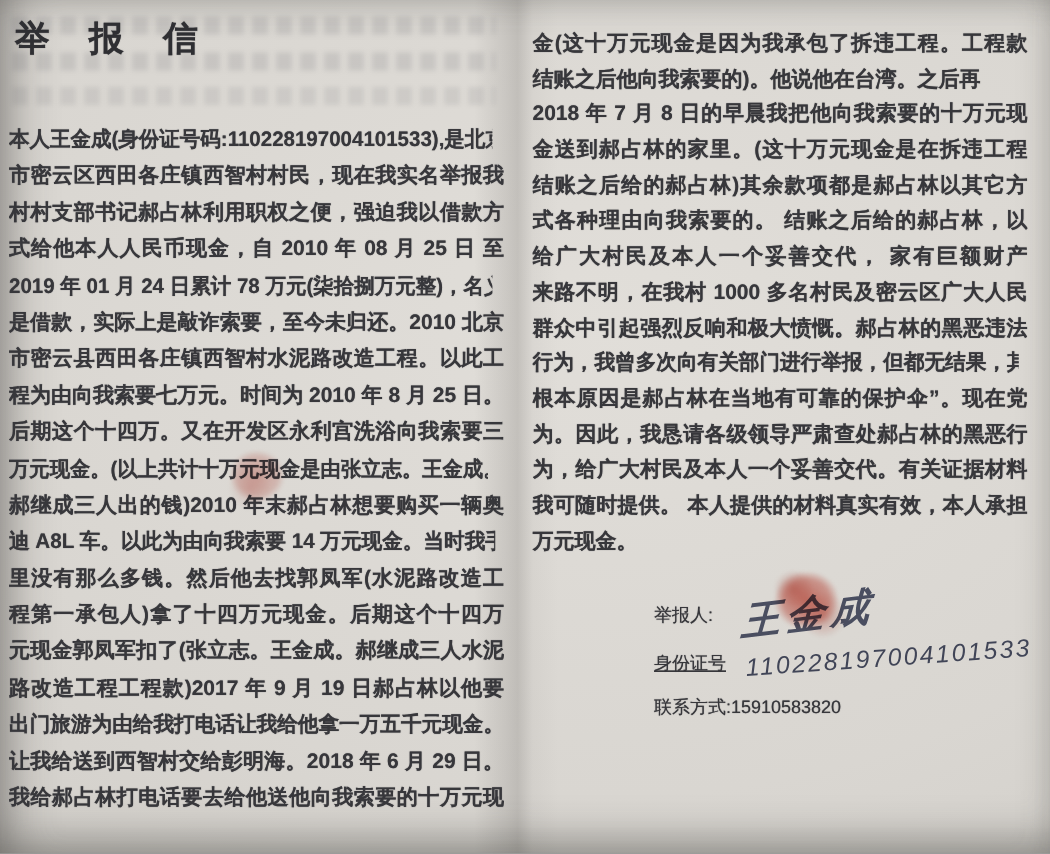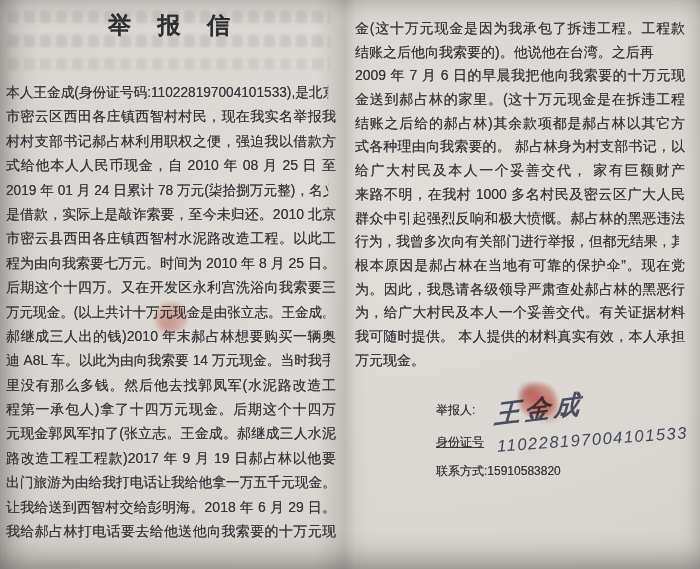--- a/index.html
+++ b/index.html
@@ -22,35 +22,35 @@
   .vignette {
     position:absolute; inset:0; pointer-events:none;
     box-shadow: inset 24px 0 30px -16px rgba(66,64,61,0.42),
                 inset 0 16px 28px -18px rgba(66,64,61,0.28),
                 inset -14px 0 26px -16px rgba(66,64,61,0.20),
                 inset 0 -22px 26px -12px rgba(66,64,61,0.40);
   }
 
   .title {
     position:absolute; left:0; top:10px; width:338px; margin:0;
-    text-align:center; font-size:23px; font-weight:700;
+    font-size:23px; font-weight:700;
     letter-spacing:10px; text-indent:10px; color:#2f2f33;
     text-shadow:0 0 0.6px rgba(47,47,51,0.75);
     z-index:3;
   }
 
   
   .ghost {
     position:absolute; left:8px; width:322px; height:12px;
     background:repeating-linear-gradient(90deg, rgba(108,108,114,0.17) 0 11px, rgba(0,0,0,0) 11px 16px);
     filter:blur(1.6px); z-index:1;
   }
   .g1 { top:11px; } .g2 { top:35px; } .g3 { top:58px; opacity:.8; }
 
-  .body { position:absolute; z-index:2; }
+  .body { position:absolute; z-index:2;font-weight:bold; }
   .body-left  { left:6px;  top:80px; width:330px; }
   .body-right { left:17px; top:17px; width:330px; }
   .line {
     margin:0; font-size:14px; white-space:nowrap; overflow:hidden;
     text-align:justify; text-align-last:justify;
     color:#37373b; text-shadow:0 0 0.6px rgba(55,55,60,0.8);
   }
   .body-left  .line { height:24.4px; line-height:24.4px; }
   .body-right .line { height:23.7px; line-height:23.7px; }
   
@@ -126,24 +126,24 @@
         <p class="line">让我给送到西智村交给彭明海。2018 年 6 月 29 日。</p>
         <p class="line">我给郝占林打电话要去给他送他向我索要的十万元现</p>
       </div>
     <div class="fingerprint fp-left"></div>
   </div>
 
   <div class="page page-right">
     <div class="body body-right">
         <p class="line">金(这十万元现金是因为我承包了拆违工程。工程款</p>
         <p class="line">结账之后他向我索要的)。他说他在台湾。之后再</p>
-        <p class="line">2009 年 7 月 6 日的早晨我把他向我索要的十万元现</p>
+        <p class="line">2018 年 7 月 8 日的早晨我把他向我索要的十万元现</p>
         <p class="line">金送到郝占林的家里。(这十万元现金是在拆违工程</p>
         <p class="line">结账之后给的郝占林)其余款项都是郝占林以其它方</p>
-        <p class="line">式各种理由向我索要的。 郝占林身为村支部书记，以</p>
+        <p class="line">式各种理由向我索要的。 结账之后给的郝占林，以</p>
         <p class="line">给广大村民及本人一个妥善交代， 家有巨额财产</p>
         <p class="line">来路不明，在我村 1000 多名村民及密云区广大人民</p>
         <p class="line">群众中引起强烈反响和极大愤慨。郝占林的黑恶违法</p>
         <p class="line" style="transform-origin: left center; transform: scaleX(0.982143); text-align-last: left;">行为，我曾多次向有关部门进行举报，但都无结果，其</p>
         <p class="line">根本原因是郝占林在当地有可靠的保护伞”。现在党</p>
         <p class="line">为。因此，我恳请各级领导严肃查处郝占林的黑恶行</p>
         <p class="line">为，给广大村民及本人一个妥善交代。有关证据材料</p>
         <p class="line">我可随时提供。 本人提供的材料真实有效，本人承担</p>
         <p class="line">万元现金。</p>
       </div>

